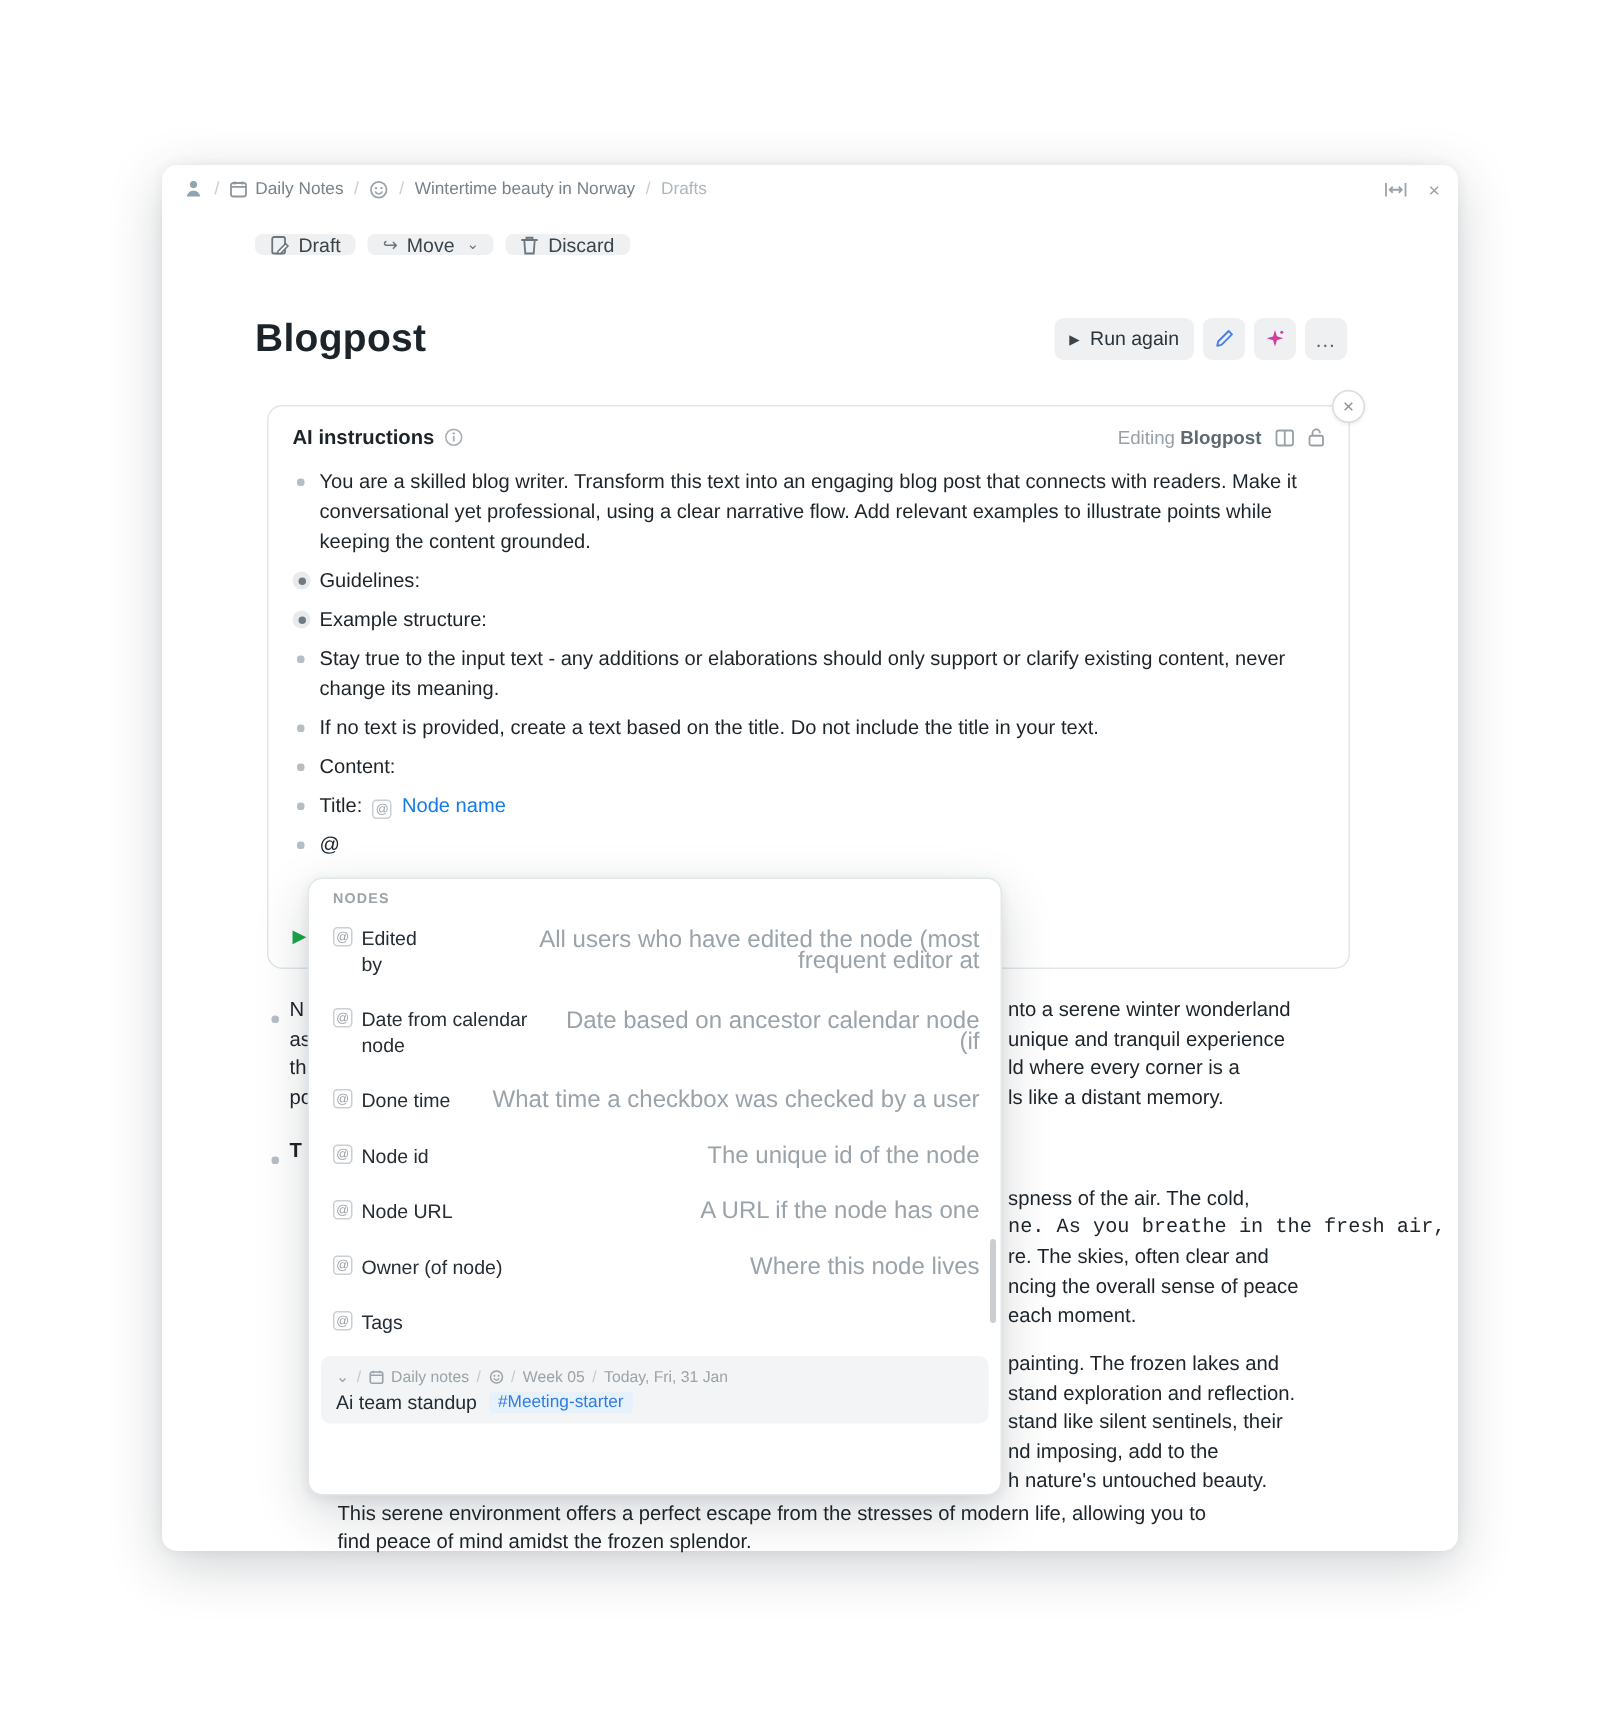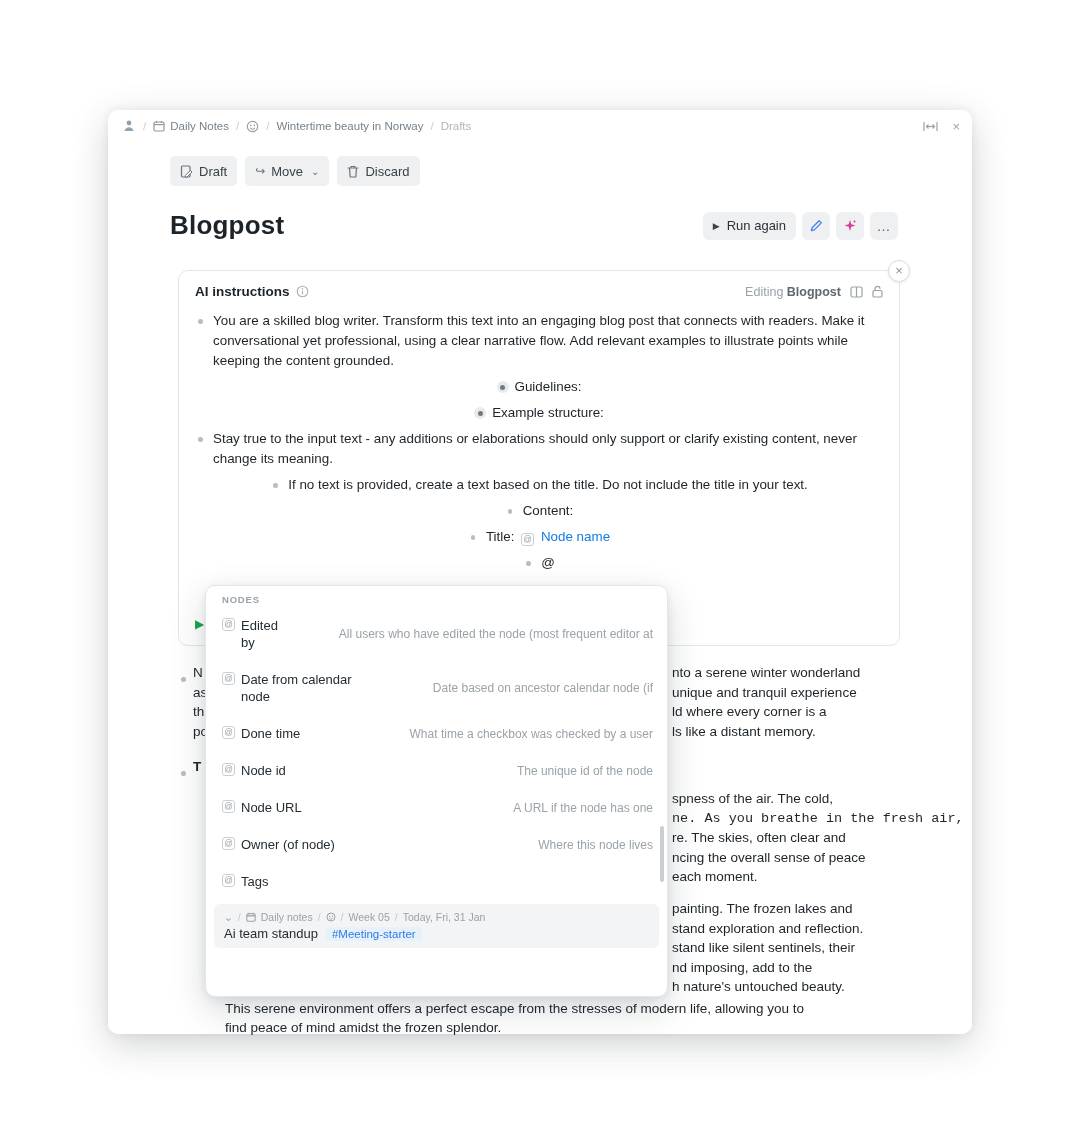--- a/index.html
+++ b/index.html
@@ -21,21 +21,21 @@
   .crumb { display:flex; align-items:center; gap:5px; cursor:default; }
   .crumb.page { color:#77828a; }
   .crumb.muted { color:#aeb6bb; }
   .win-icons { display:flex; align-items:center; gap:14px; color:#9aa3a9; }
   .win-icons .glyph { font-size:13px; line-height:1; }
   svg.ic { display:block; }
 
   
   .toolbar { position:absolute; left:62px; top:46px; display:flex; align-items:center; gap:8px; }
   .tbtn {
-    display:inline-flex; align-items:center; gap:6px; height:30px; padding:0 10px;
+    display:inline-flex; align-items:center; gap:6px; height:14px; padding:0 10px;
     background:#eef0f2; border:none; border-radius:5px; font-size:13px; color:#39434a;
     font-family:inherit; cursor:pointer;
   }
   .tbtn .g { color:#6b757c; font-size:12px; line-height:1; }
   .tbtn .chev { font-size:10px; color:#6b757c; margin-left:2px; }
 
   
   .title-row { position:absolute; left:62px; right:74px; top:100px; display:flex; align-items:center; justify-content:space-between; }
   .page-title { font-size:26px; font-weight:700; letter-spacing:.2px; color:#1d2429; }
   .actions { display:flex; align-items:center; gap:6px; }
@@ -57,21 +57,21 @@
     position:absolute; top:-11px; right:-11px; width:22px; height:22px; border-radius:50%;
     background:#fff; border:1px solid #d8dde0; color:#8a949a; font-size:13px; line-height:20px;
     text-align:center; cursor:pointer; box-shadow:0 1px 3px rgba(0,0,0,.08);
   }
   .panel-head { display:flex; align-items:center; justify-content:space-between; padding:13px 16px 4px 16px; }
   .ph-left { display:flex; align-items:center; gap:6px; }
   .ph-title { font-size:13.5px; font-weight:700; color:#1d2429; }
   .ph-right { display:flex; align-items:center; gap:9px; font-size:12.5px; color:#98a1a7; }
   .ph-right b { color:#5e686f; }
   .ai-list { padding:8px 16px 0 16px; }
-  .ai-item { display:flex; margin-bottom:6px;justify-content:center; }
+  .ai-item { display:flex; margin-bottom:6px; }
   .bcol { width:18px; flex:0 0 18px; display:flex; justify-content:flex-start; }
   .dot { width:4.5px; height:4.5px; border-radius:50%; background:#b7bec3; margin-top:8px; margin-left:3px; }
   .pdot { width:12px; height:12px; border-radius:50%; background:#e8eaed; margin-top:4px; display:flex; align-items:center; justify-content:center; }
   .pdot i { width:5px; height:5px; border-radius:50%; background:#6f7a81; }
   .ai-text { font-size:13.4px; line-height:20px; color:#1d2429; max-width:678px; }
   .attr-badge {
     display:inline-flex; align-items:center; justify-content:center; width:13px; height:13px;
     border:1px solid #c9cfd3; border-radius:3px; color:#98a1a7; font-size:8.5px; line-height:1;
     vertical-align:-1px; margin:0 3px 0 3px;
   }
@@ -88,21 +88,21 @@
   .dropdown {
     position:absolute; left:97px; top:475px; width:463px; height:412px;
     background:#fff; border:1px solid #e4e7e9; border-radius:10px;
     box-shadow:0 12px 34px rgba(30,40,50,.18), 0 2px 8px rgba(30,40,50,.08);
     z-index:5; overflow:hidden;
   }
   .dd-section { padding:8px 16px 2px 16px; font-size:9.5px; font-weight:700; letter-spacing:.8px; color:#9aa3a9; }
   .dd-row { display:flex; align-items:center; gap:8px; padding:10px 14px 10px 16px; cursor:pointer; }
   .dd-name { display:flex; align-items:flex-start; gap:6px; font-size:13px; line-height:17px; color:#242d33; }
   .dd-name .attr-badge { margin:1px 0 0 0; flex:0 0 13px; }
-  .dd-desc { margin-left:auto; text-align:right; font-size:12px; line-height:14px; color:#9aa3a9; max-width:345px; }
+  .dd-desc { margin-left:auto; text-align:right; font-size:16px; line-height:14px; color:#9aa3a9; max-width:345px; }
   .dd-row.r0 .nm { max-width:46px; }
   .dd-row.r1 .nm { max-width:122px; }
   .dd-recent {
     margin:4px 8px 0 8px; background:#f2f4f5; border-radius:6px; padding:7px 10px; cursor:pointer;
   }
   .dd-crumbs { display:flex; align-items:center; gap:5px; font-size:10.5px; color:#9aa3a9; }
   .dd-crumbs .sep { color:#c4cace; }
   .dd-recent-title { display:flex; align-items:flex-end; gap:8px; margin-top:3px; }
   .dd-recent-title .t { font-size:13px; color:#242d33; }
   .tag-chip { font-size:11.5px; color:#2f7ce0; background:#e7f1fc; border-radius:3px; padding:1px 6px; cursor:pointer; }

